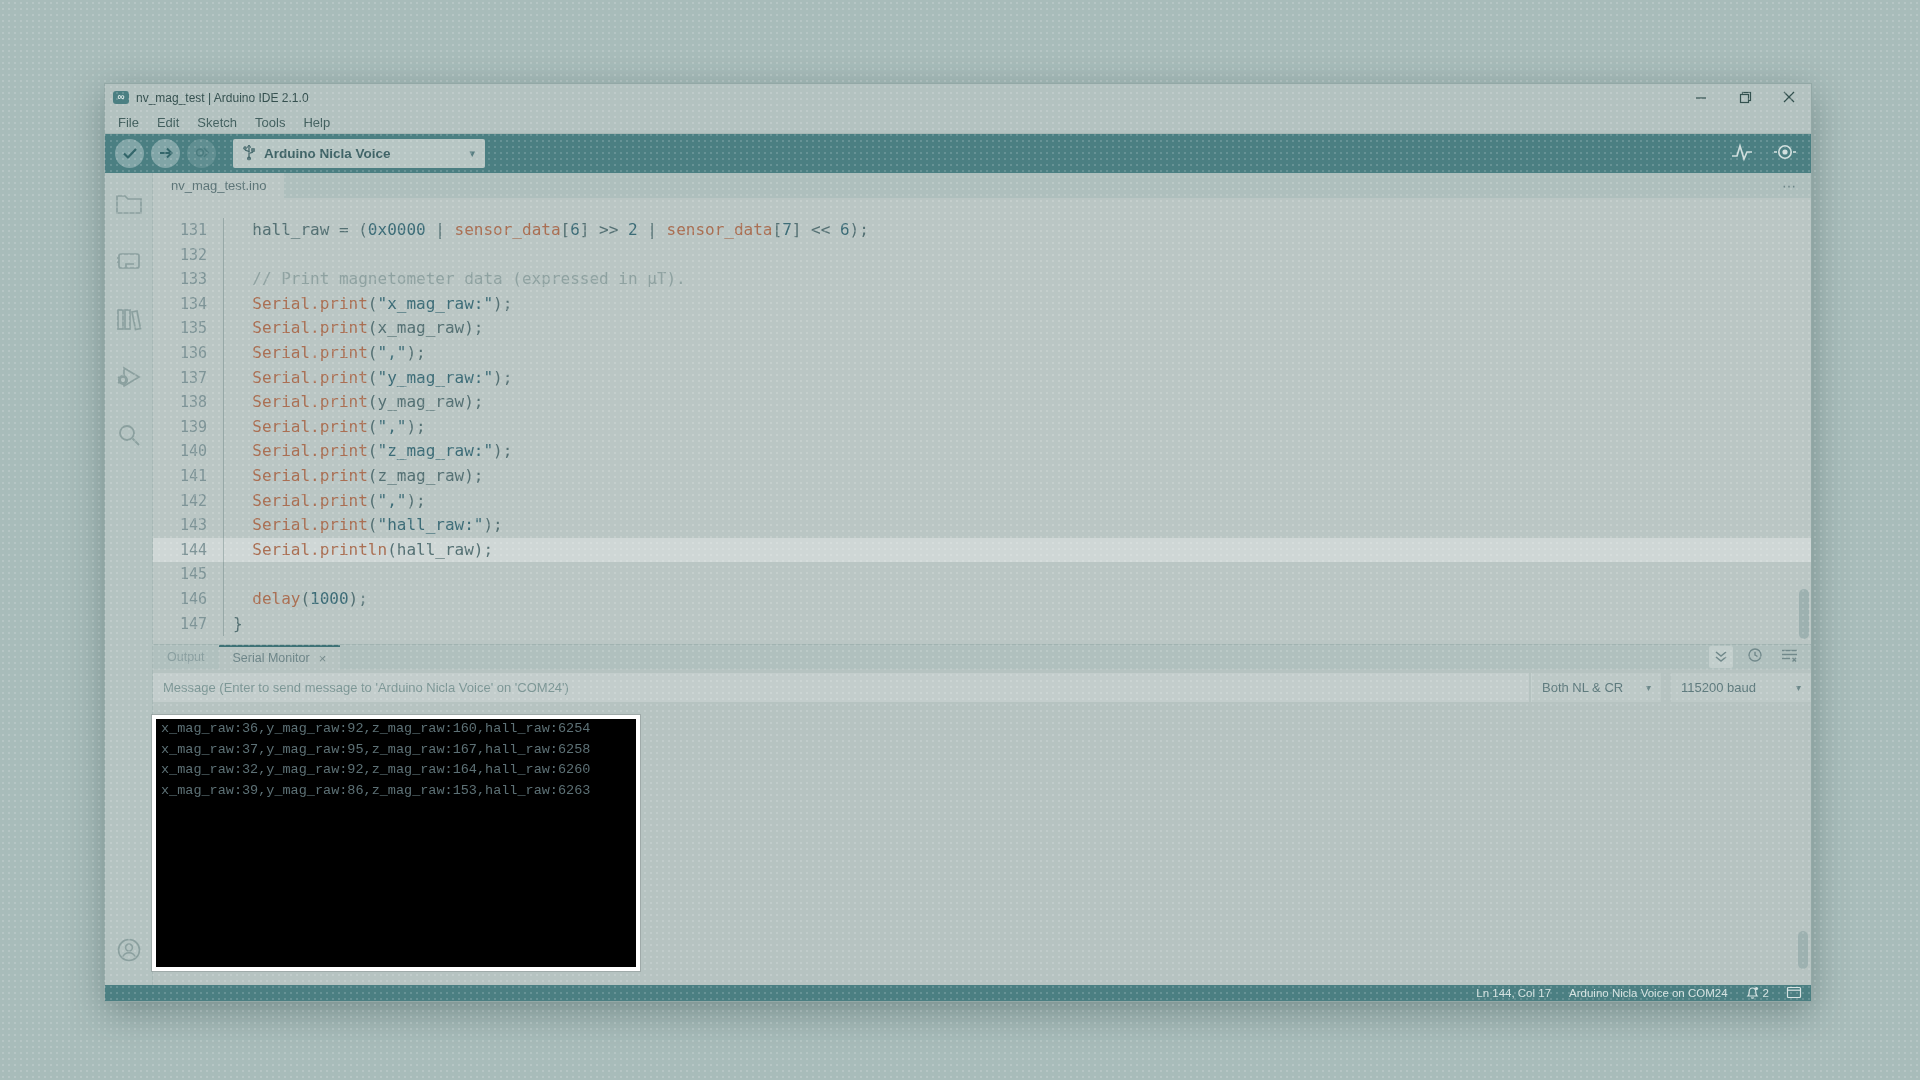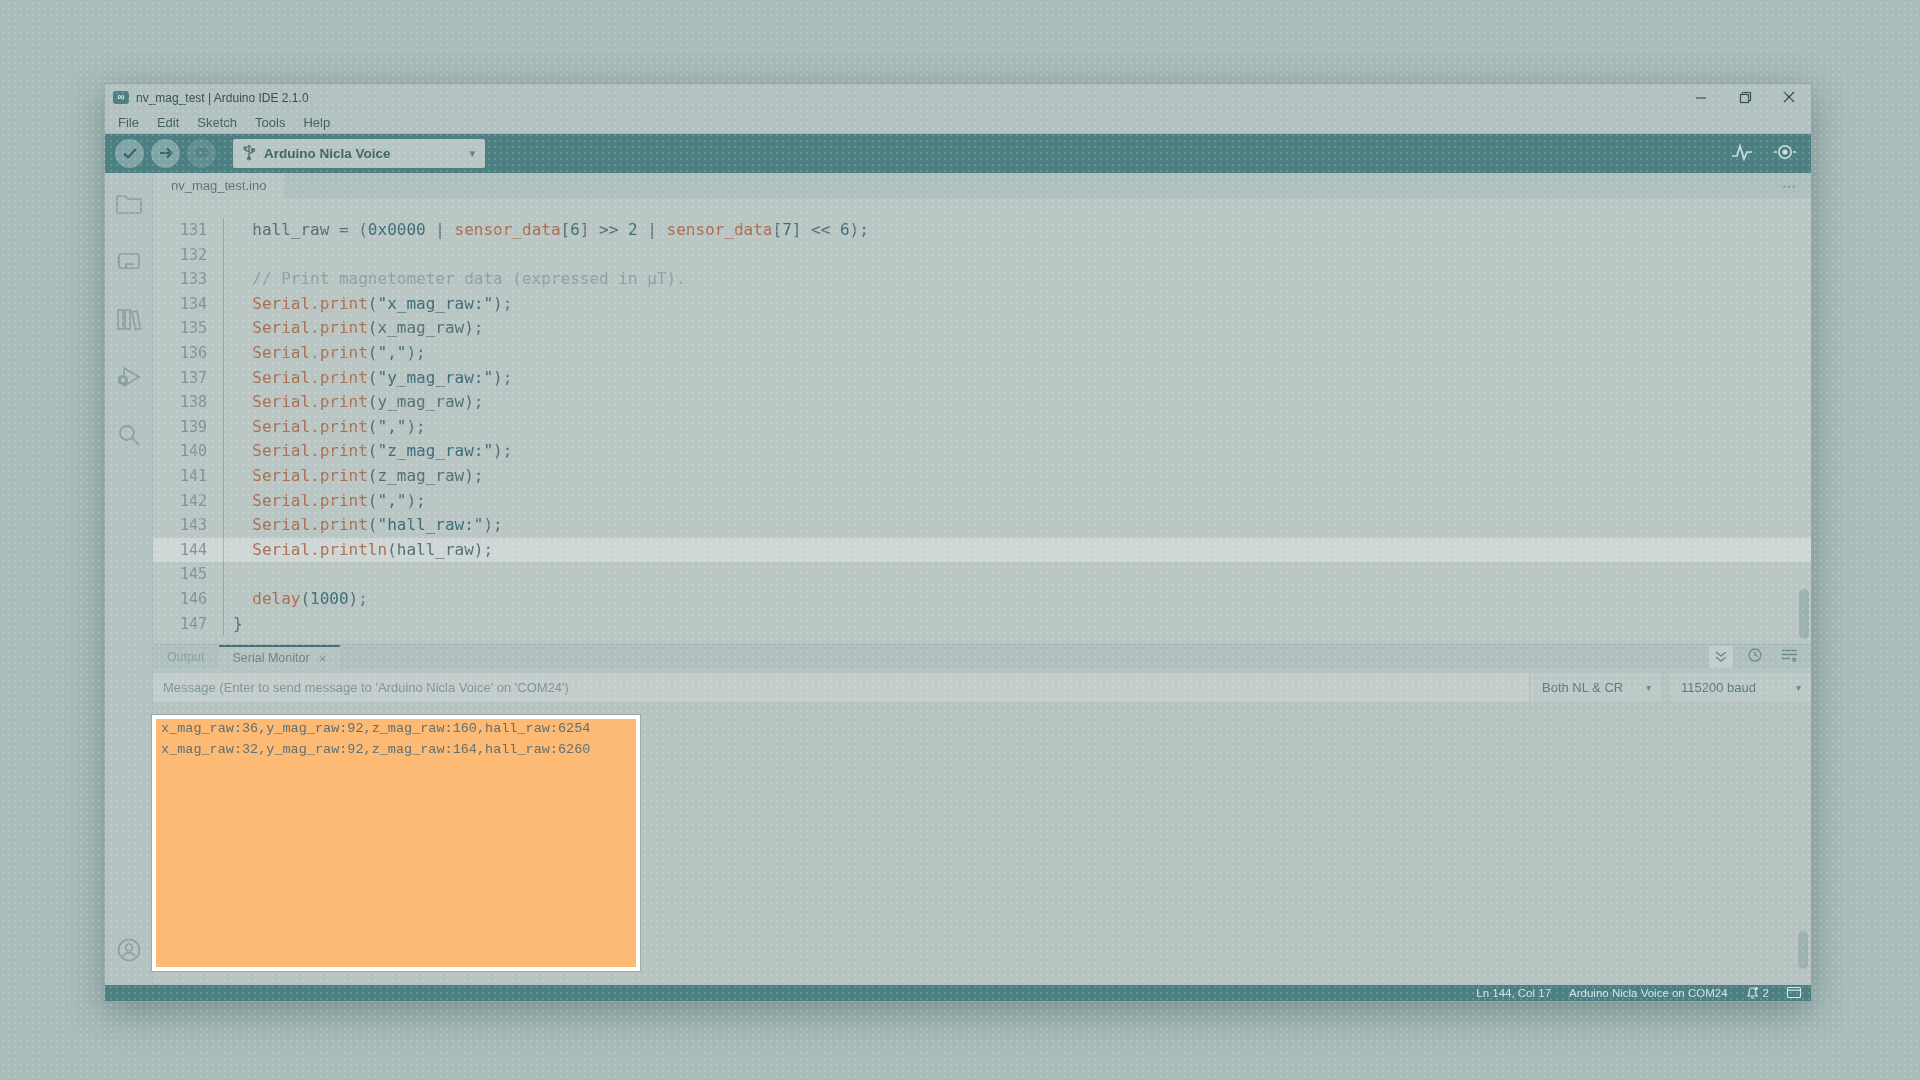--- a/index.html
+++ b/index.html
@@ -90,21 +90,21 @@
   .select{ height:29px; display:flex; align-items:center; font-size:13px; color:#5f7b7e; padding:0 10px;
     background:rgba(255,255,255,0.10); }
   .select.first{ border-left:1px solid #c5d1cf; width:130px; }
   .select.second{ width:140px; margin-left:10px; }
   .select .caret{ margin-left:auto; font-size:10px; color:#6c888a; }
 
   
   .output-area{ flex:1; background:#b6c3c1; position:relative; min-height:0; }
   .highlight-box{
     position:absolute; left:-1px; top:9px; width:488px; height:256px; z-index:60;
-    background:#fdba74; border:4px solid #ffffff; box-shadow:0 0 0 1px rgba(140,150,150,0.55);
+    background:#000000; border:4px solid #ffffff; box-shadow:0 0 0 1px rgba(140,150,150,0.55);
   }
   .serial-line{ font-family:"Liberation Mono", monospace; font-size:13.5px; line-height:20.6px;
     color:#5d7176; white-space:pre; padding-left:5px; }
   .out-scrollbar{ position:absolute; right:3px; top:225px; width:10px; height:38px; background:#9db1b0; border-radius:5px; }
 
   
   .statusbar{ height:16px; background:#4b7f82; display:flex; align-items:center; justify-content:flex-end;
     gap:18px; padding-right:10px; font-size:11.5px; color:#d6e3e2; flex:none; }
   .status-item{ display:flex; align-items:center; gap:4px; }
 
@@ -390,21 +390,23 @@
         <div class="select second">
           <span>115200 baud</span>
           <span class="caret">▾</span>
         </div>
       </div>
 
       <div class="output-area">
         <div class="highlight-box">
           <div>
               <div class="serial-line">x_mag_raw:36,y_mag_raw:92,z_mag_raw:160,hall_raw:6254</div>
+              <div class="serial-line">x_mag_raw:37,y_mag_raw:95,z_mag_raw:167,hall_raw:6258</div>
               <div class="serial-line">x_mag_raw:32,y_mag_raw:92,z_mag_raw:164,hall_raw:6260</div>
+              <div class="serial-line">x_mag_raw:39,y_mag_raw:86,z_mag_raw:153,hall_raw:6263</div>
             </div>
         </div>
         <div class="out-scrollbar"></div>
       </div>
 
     </div>
   </div>
 
   <div class="statusbar">
     <span class="status-item">Ln 144, Col 17</span>

